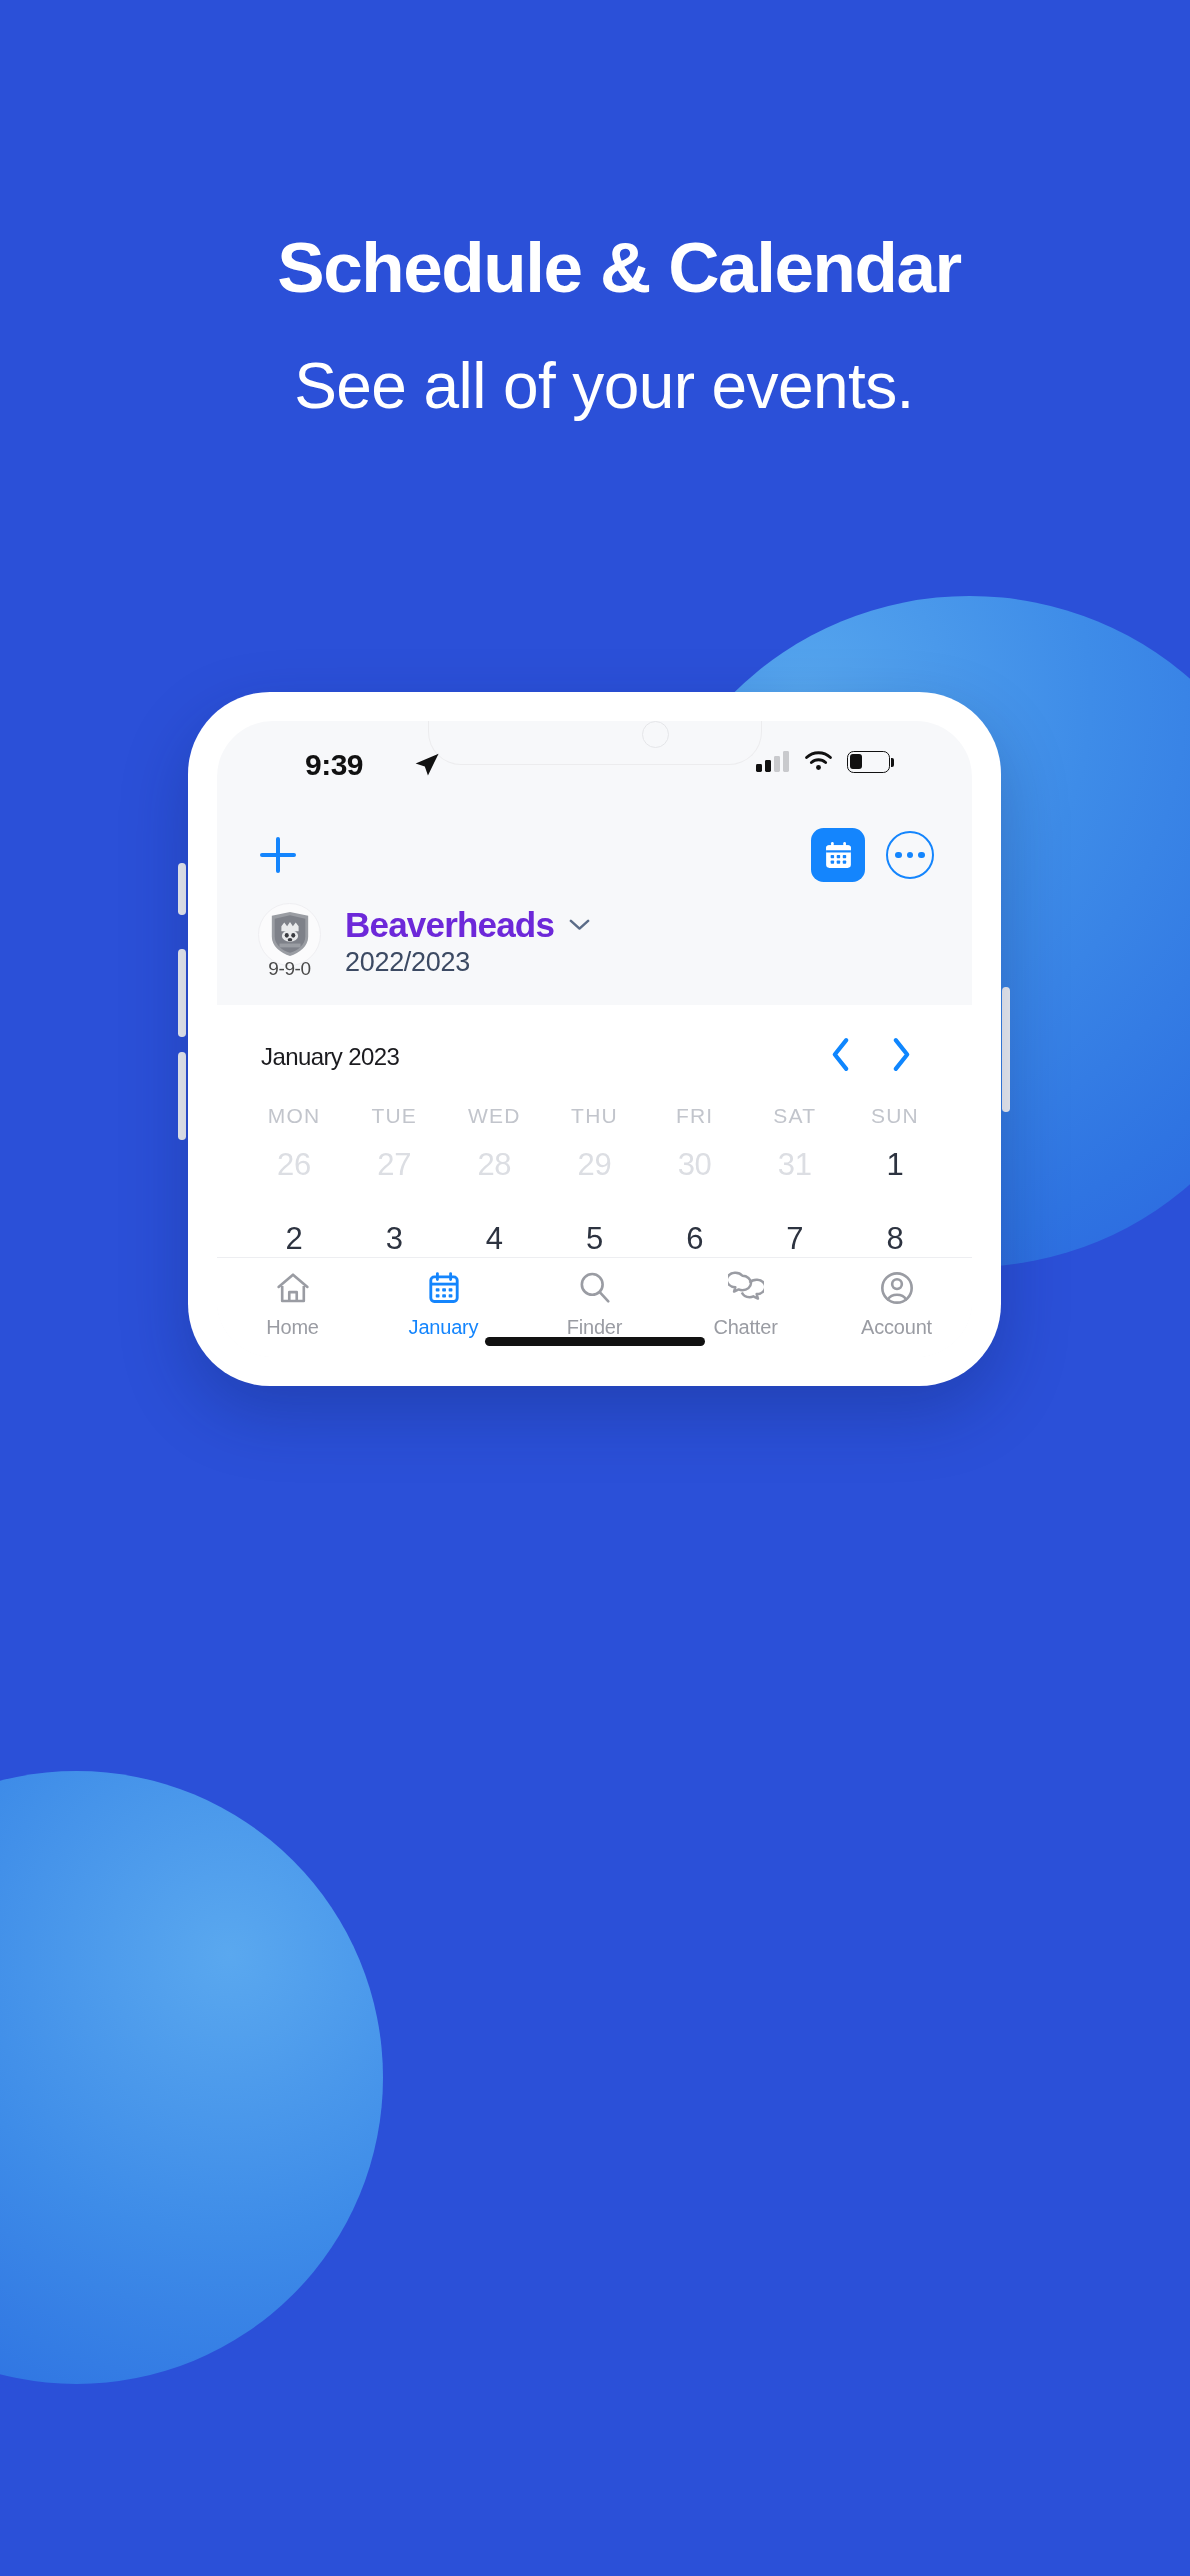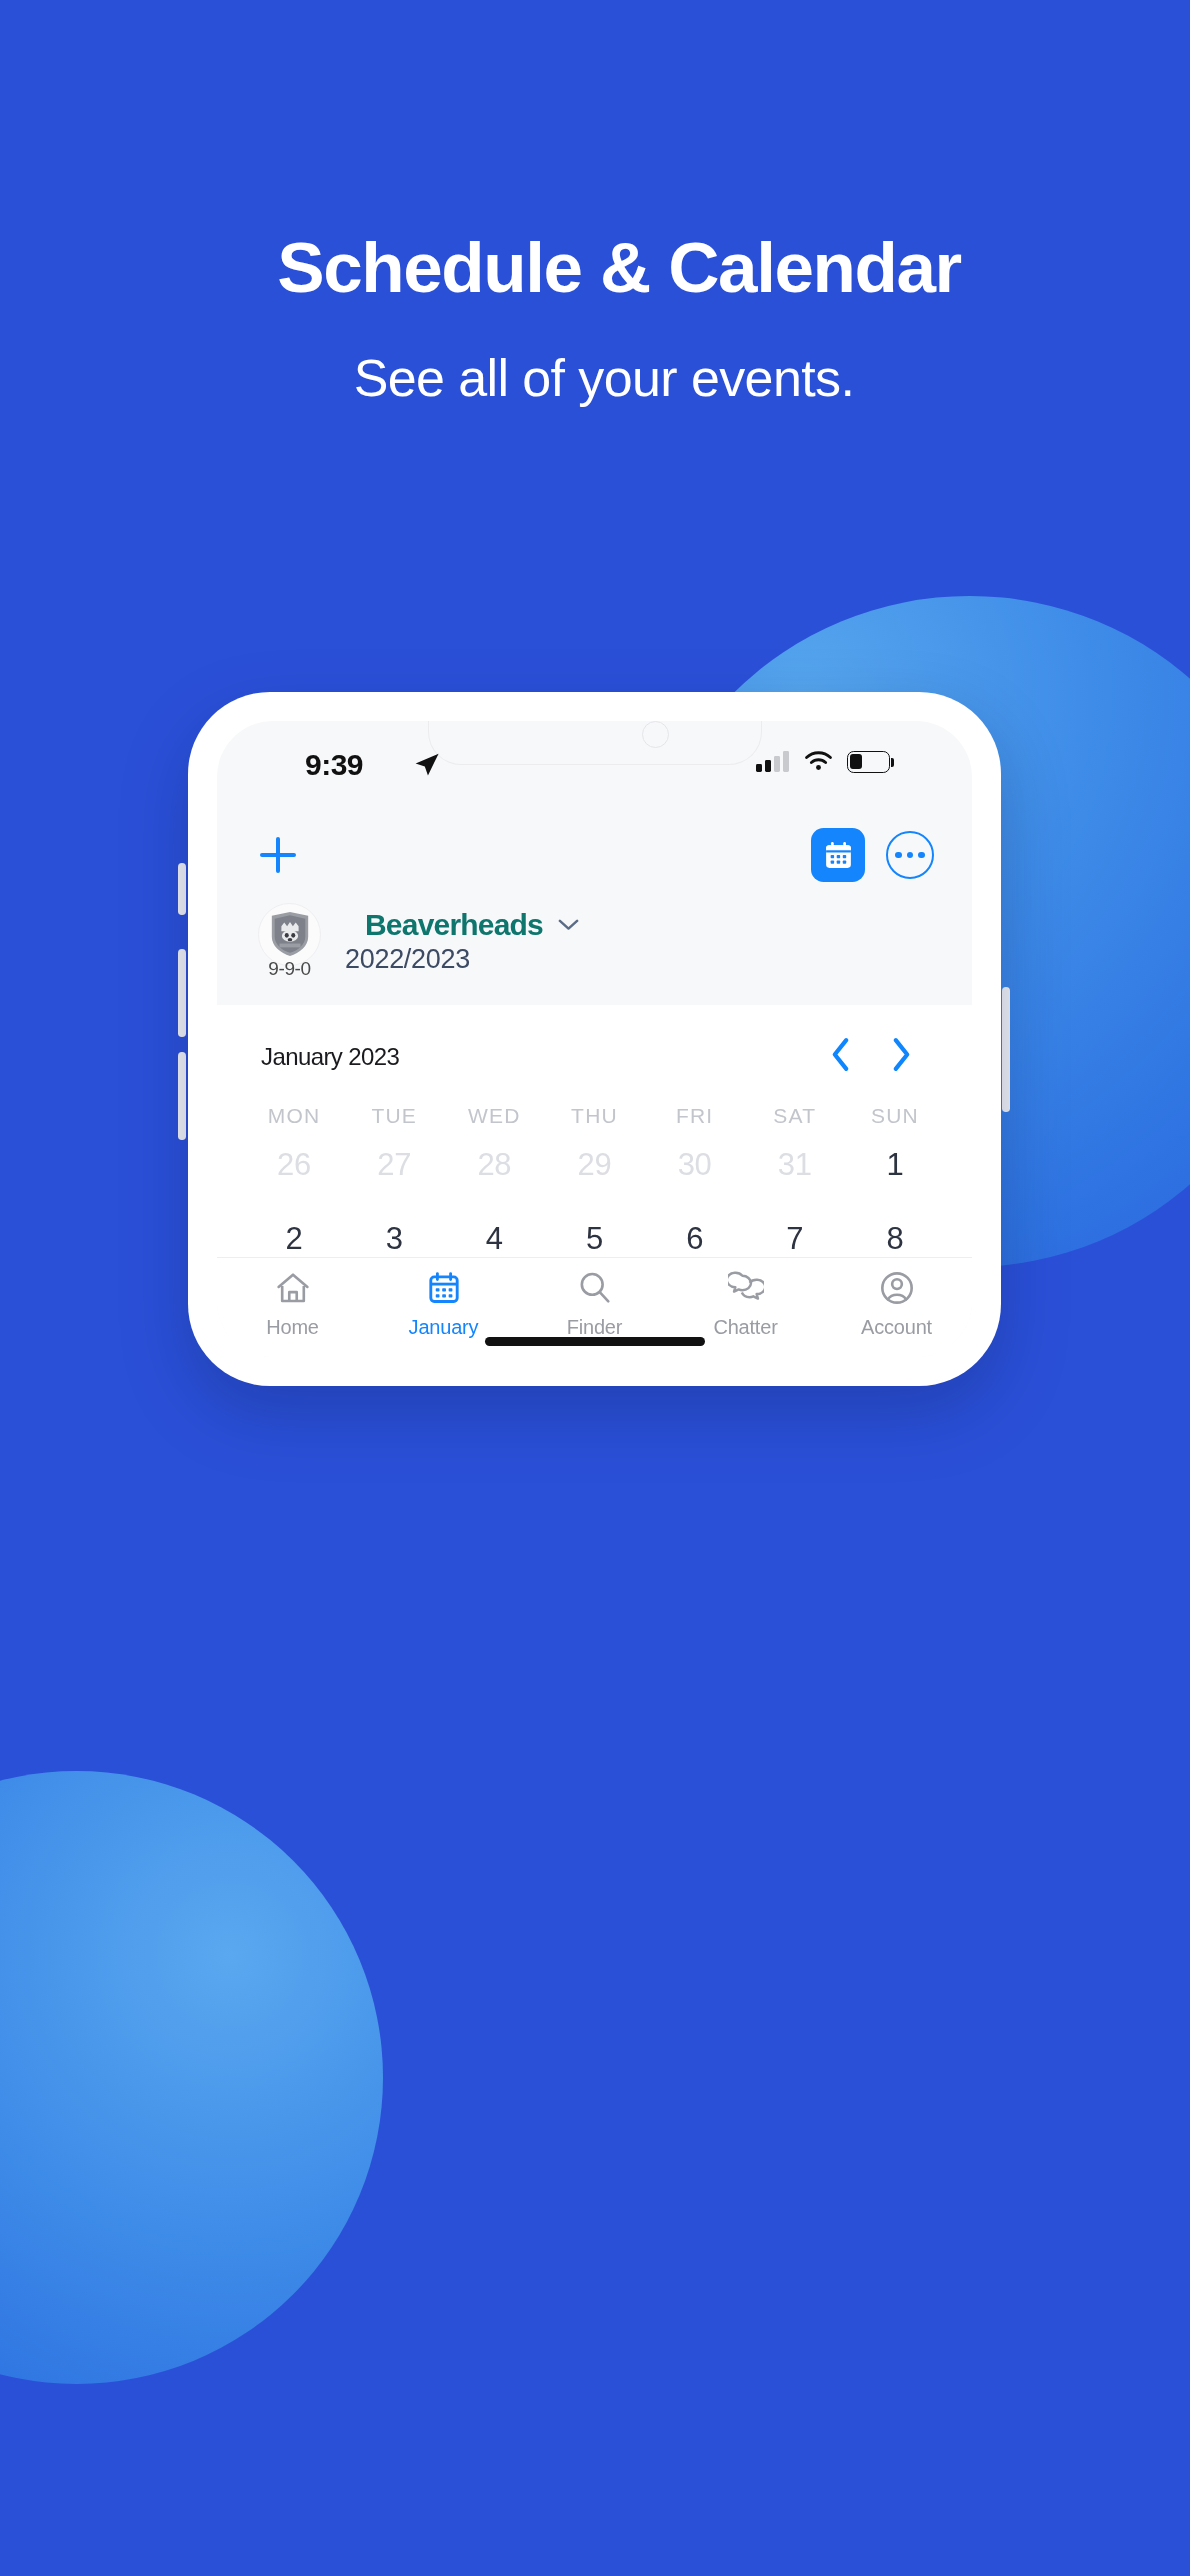--- a/index.html
+++ b/index.html
@@ -31,21 +31,21 @@
     color:#ffffff;
     font-size:71px;
     font-weight:bold;
     letter-spacing:-1.4px;
     line-height:1.08;
     margin-left:48px;
   }
   #subhead {
     margin-top:38px;
     color:#ffffff;
-    font-size:52px;
+    font-size:64px;
     font-weight:normal;
     line-height:1.30;
     letter-spacing:-0.6px;
     padding-left:18px;
   }
 
   #phone-device {
     position:absolute;
     left:188px;
     top:692px;
@@ -206,21 +206,21 @@
   .team-record {
     font-size:19px;
     color:#4a4a4a;
     font-weight:500;
     margin-top:-7.7px;
     letter-spacing:-0.4px;
   }
   .team-meta { display:flex; flex-direction:column; gap:2.9px; }
   .team-name-row { display:flex; align-items:center; gap:15.3px; }
   .team-name {
-    font-size:30px; font-weight:bold; color:#0f766e; letter-spacing:-0.8px;margin-left:20px;
+    font-size:35px; font-weight:bold; color:#6d28d9; letter-spacing:-0.8px;
   }
   .chev-down {
     width:21px; height:11.5px;
   }
   .team-season { font-size:27px; color:#3c4a63; letter-spacing:-0.3px; }
 
   
   .calendar {
     background:#ffffff;
     padding:21px 0 17px 0;

